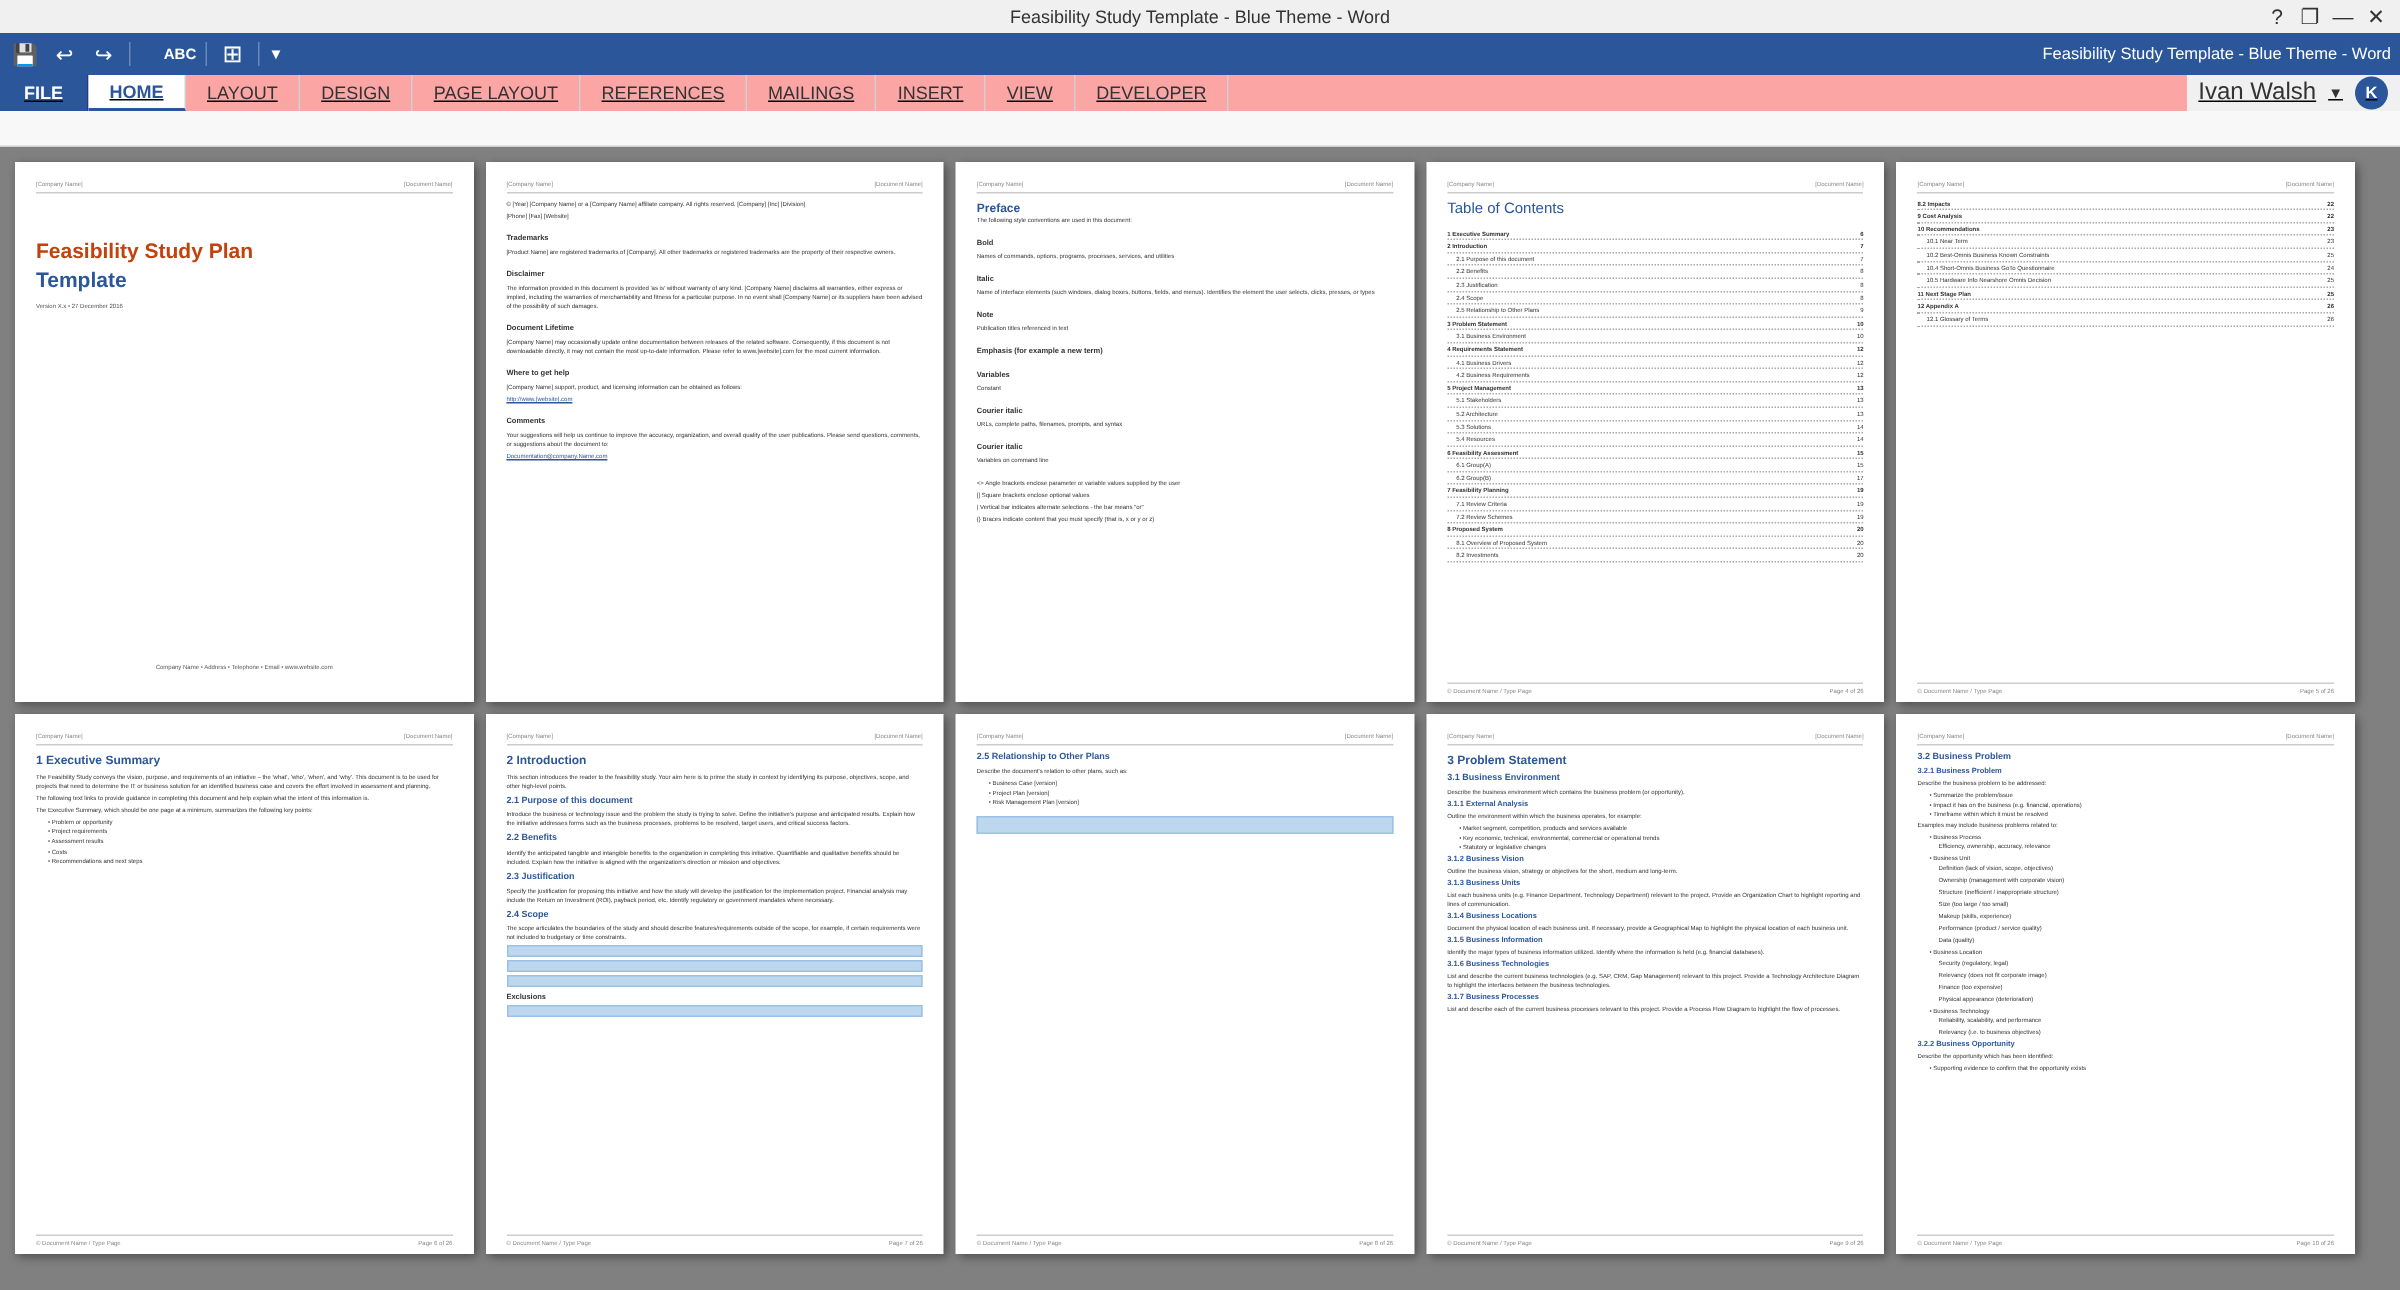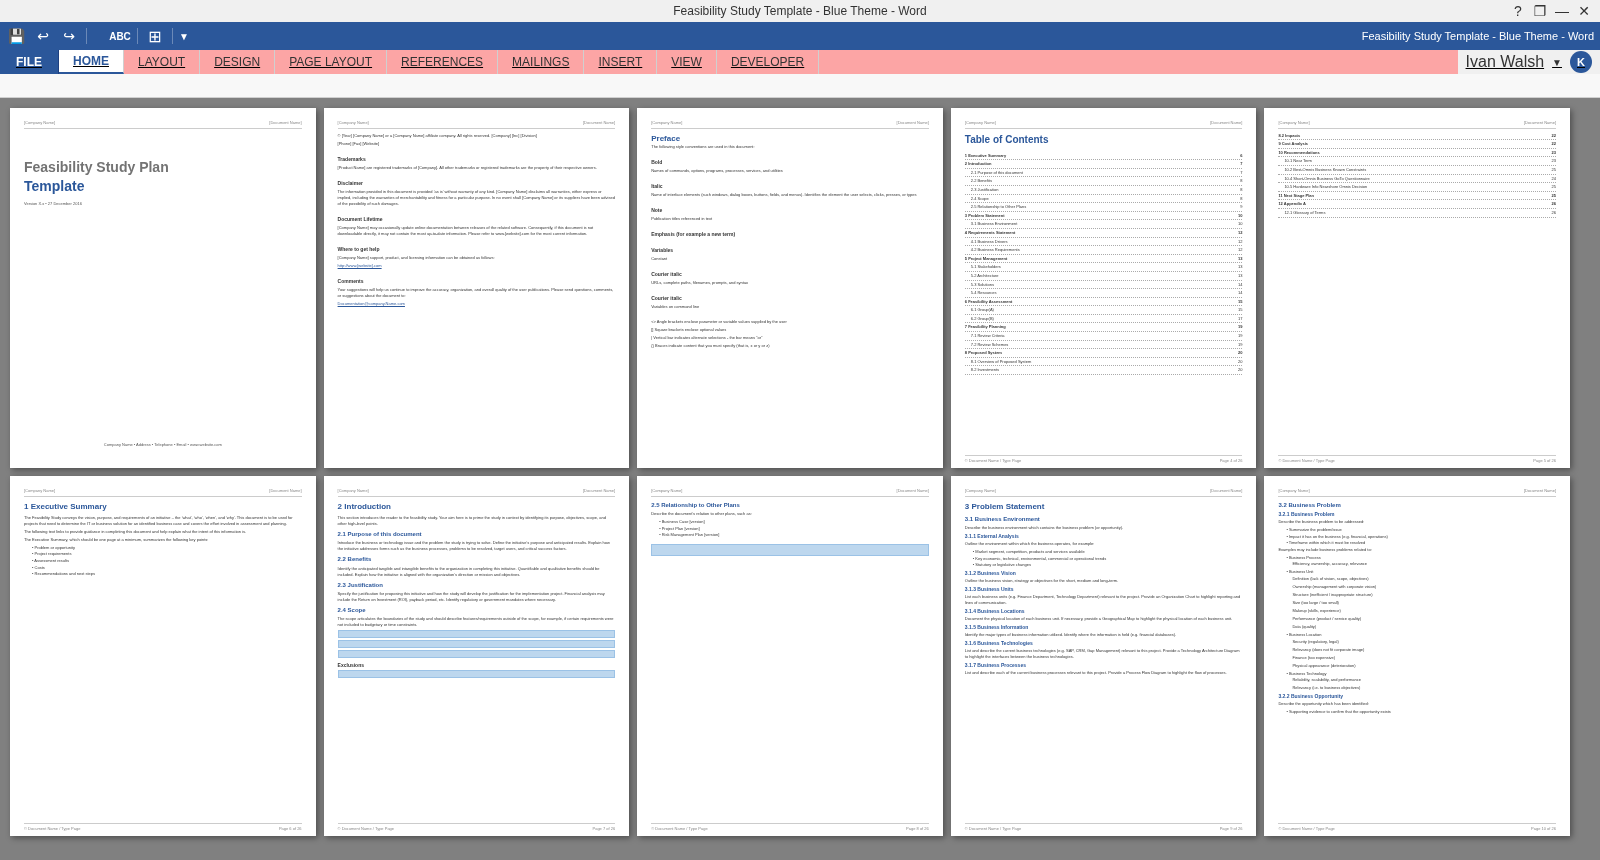--- a/index.html
+++ b/index.html
@@ -125,25 +125,25 @@
       font-size: 5px;
       line-height: 1.4;
       color: #333;
       height: 100%;
     }
 
     
     .doc-header { display: flex; justify-content: space-between; font-size: 4px; color: #888; margin-bottom: 4px; border-bottom: 0.5px solid #ccc; padding-bottom: 2px; }
     .doc-footer { position: absolute; bottom: 4px; left: 14px; right: 14px; font-size: 4px; color: #888; border-top: 0.5px solid #ccc; padding-top: 2px; display: flex; justify-content: space-between; }
     
-    .page1-title { font-size: 14px; font-weight: bold; color: #737373; line-height: 1.2; margin-bottom: 2px; margin-top: 20px; }
+    .page1-title { font-size: 14px; font-weight: bold; color: #c2410c; line-height: 1.2; margin-bottom: 2px; margin-top: 20px; }
     .page1-subtitle { font-size: 14px; color: #2b579a; font-weight: bold; margin-bottom: 4px; }
     .page1-version { font-size: 4px; color: #555; margin-bottom: 6px; }
 
-    .toc-title { font-size: 10px; font-weight: bold; color: #2b579a; margin-bottom: 6px; }
+    .toc-title { font-size: 10px; font-weight: normal; color: #2b579a; margin-bottom: 6px; }
     .toc-item { display: flex; justify-content: space-between; font-size: 4px; border-bottom: 0.3px dotted #aaa; margin-bottom: 1px; padding-bottom: 1px; }
     .toc-item.bold { font-weight: bold; }
     .toc-sub { padding-left: 6px; }
 
     .section-title { font-size: 8px; font-weight: bold; color: #2b579a; margin-bottom: 3px; margin-top: 4px; }
     .sub-section { font-size: 6px; font-weight: bold; color: #2b579a; margin-bottom: 2px; margin-top: 3px; }
     .sub-sub-section { font-size: 5px; font-weight: bold; color: #2b579a; margin-bottom: 1px; margin-top: 2px; }
     .body-text { font-size: 4px; color: #333; line-height: 1.5; margin-bottom: 2px; }
     .bullet-item { font-size: 4px; color: #333; padding-left: 8px; margin-bottom: 1px; }
     .bullet-item::before { content: "• "; }

